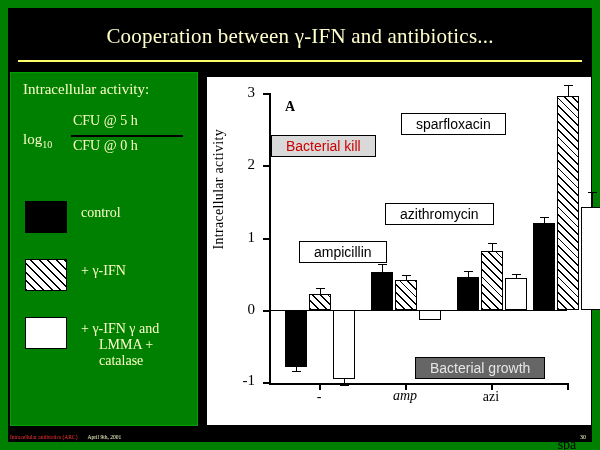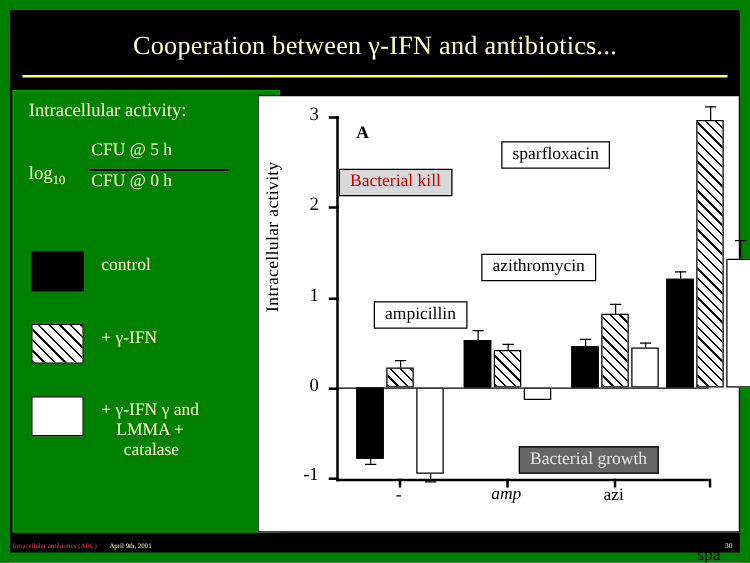--- a/index.html
+++ b/index.html
@@ -24,21 +24,20 @@
   }
   .title-rule{
     position:absolute;left:18px;top:60px;width:564px;height:2px;background:#ffff66;
   }
 
   
   .legend-panel{
     position:absolute;left:10px;top:72px;width:186px;height:352px;
     background:#008000;border:1px solid #00a000;
     color:#ffffcc;
-    padding-left:26px;
   }
   .legend-title{
     position:absolute;left:12px;top:8px;font-size:15px;color:#ffffcc;
   }
   .formula{
     position:absolute;left:10px;top:38px;width:170px;height:56px;color:#ffffcc;
   }
   .formula .log{
     position:absolute;left:2px;top:20px;font-size:15px;
   }
@@ -107,22 +106,22 @@
   .bar.hatch{
     background:#ffffff;
     background-image:repeating-linear-gradient(45deg,#000 0px,#000 1.3px,#fff 1.3px,#fff 5.5px);
   }
   .errbar{position:absolute;width:1px;background:#000;}
   .errcap{position:absolute;height:1px;background:#000;}
 
   
   .callout{
     position:absolute;border:1px solid #000;background:#ffffff;
-    font-size:14px;color:#000;padding:2px 8px;white-space:nowrap;
-    font-family:Liberation Serif, serif;
+    font-size:14px;color:#000;padding:2px 14px;white-space:nowrap;
+    font-family:Liberation Sans, sans-serif;
   }
   .callout.kill{background:#d9d9d9;color:#cc0000;text-align:right;}
   .callout.growth{background:#666666;color:#e5e5e5;}
 
   
   .footer-left{
     position:absolute;left:10px;bottom:10px;font-size:5.5px;color:#ff3333;
     white-space:nowrap;font-family:"Liberation Serif", serif;
   }
   .footer-left .date{color:#ffffcc;margin-left:10px;}
@@ -160,21 +159,21 @@
 
     <div class="legend-row" style="top:186px;">
       <div class="swatch sw-hatch"></div>
       <div class="legend-label">+ γ-IFN</div>
     </div>
 
     <div class="legend-row" style="top:244px;">
       <div class="swatch sw-white"></div>
       <div class="legend-label">
         <span>+ γ-IFN γ  and</span>
-        <span class="sub" style="text-align:center;">LMMA +</span>
+        <span class="sub" style="margin-left:18px;">LMMA +</span>
         <span class="sub" style="margin-left:18px;">catalase</span>
       </div>
     </div>
   </div>
 
   <div class="plot-panel">
 
     <div class="ylabel">Intracellular activity</div>
 
     <div class="axis-box">

